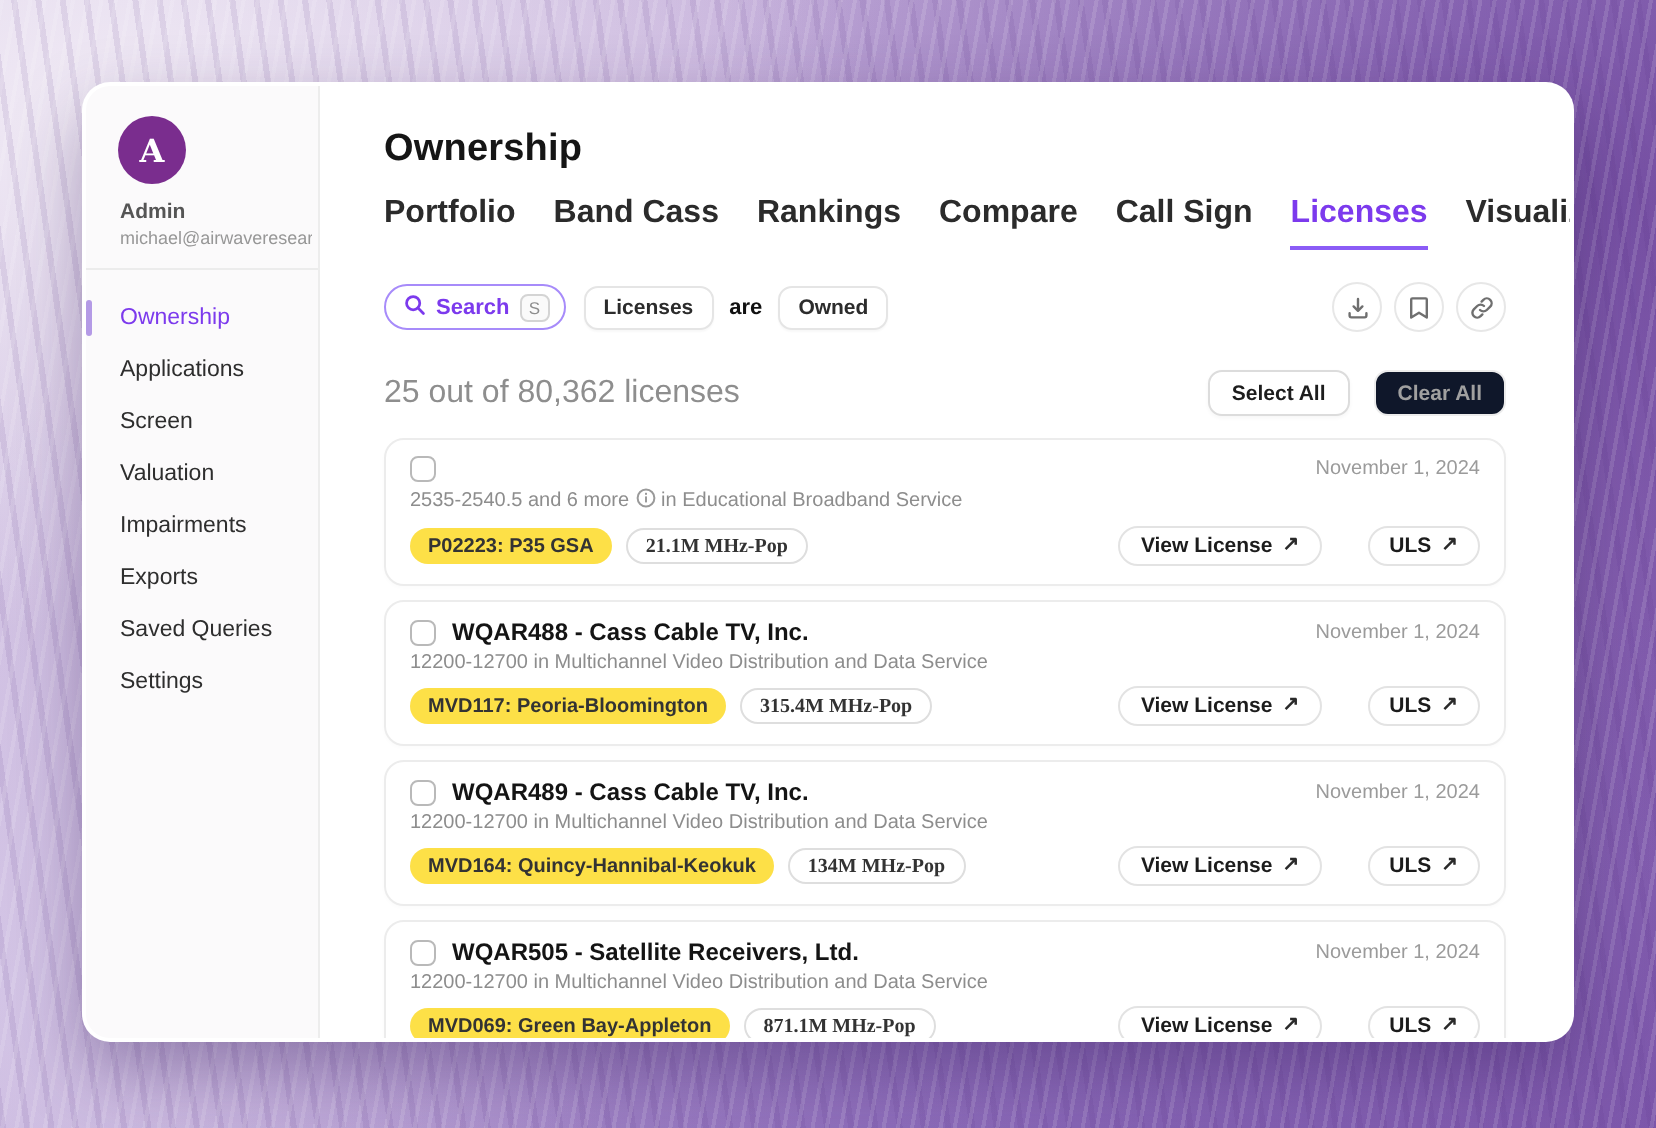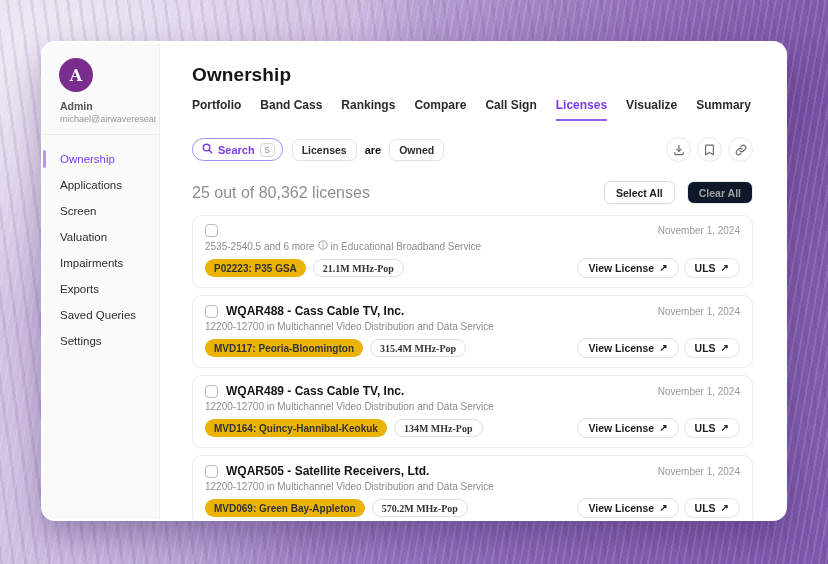--- a/index.html
+++ b/index.html
@@ -38,21 +38,21 @@
   .snav { margin-top:11px; }
   .nav-item { position:relative; padding:7px 4px 7px 17px; font-size:11.5px; color:#2e2e2e; cursor:pointer; }
   .nav-item.active { color:#7c3aed; font-weight:normal; }
   .nav-item.active::before { content:""; position:absolute; left:0; top:4px; bottom:4px; width:3px; background:#b49ae6; border-radius:2px; }
 
   
   .main { flex:1; padding:21px 32px 0 32px; position:relative; overflow:hidden; background:#fff; }
   .page-title { font-size:19px; font-weight:bold; color:#151515; letter-spacing:0.1px; }
 
   .tabs { display:flex; gap:19px; margin-top:12px; }
-  .tab { font-size:12px; font-weight:bold; color:#2b2b2b; padding-bottom:7px; border-bottom:2px solid transparent; cursor:pointer; white-space:nowrap; }
+  .tab { font-size:16px; font-weight:bold; color:#2b2b2b; padding-bottom:7px; border-bottom:2px solid transparent; cursor:pointer; white-space:nowrap; }
   .tab.active { color:#7c3aed; border-bottom-color:#8b5cf6; }
 
   .toolbar { margin-top:16px; display:flex; align-items:center; }
   .search-btn { display:flex; align-items:center; gap:5px; height:23px; padding:0 7px 0 9px;
     background:#fff; border:1.5px solid #a78bfa; border-radius:12px; cursor:pointer; }
   .search-btn .s-label { font-size:11px; font-weight:bold; color:#7c3aed; font-family:"Liberation Sans", sans-serif; }
   .kbd { display:inline-flex; align-items:center; justify-content:center; min-width:15px; height:14px;
     border:1px solid #d4d4d4; border-radius:4px; font-size:8.5px; color:#8d8d8d; background:#fafafa; padding:0 3px; }
   .fchip { display:inline-flex; align-items:center; height:22px; padding:0 9px; margin-left:9px;
     background:#fff; border:1px solid #e5e5e5; border-radius:7px; font-size:10.5px; font-weight:bold; color:#2c2c2c;
@@ -78,23 +78,23 @@
   .crow1 { display:flex; align-items:center; }
   .cb { width:13px; height:13px; border:1.5px solid #b9b9b9; border-radius:4px; background:#fff; flex:0 0 13px; cursor:pointer; }
   .ctitle { margin-left:8px; font-size:12px; color:#141414; white-space:nowrap; }
   .ctitle b { font-weight:bold; }
   .ctitle .mid { font-weight:normal; color:#222; }
   .cdate { margin-left:auto; font-size:10px; color:#9b9b9b; white-space:nowrap; }
   .crow2 { margin-top:3px; font-size:10px; color:#8d8d8d; display:flex; align-items:center; gap:3px; }
   .crow3 { margin-top:6px; display:flex; align-items:center; gap:7px; }
   .chip { display:inline-flex; align-items:center; height:18px; padding:0 9px; border-radius:9px;
     font-size:10px; font-weight:bold; color:#333; }
-  .chip.filled { background:#eab308; }
+  .chip.filled { background:#fde047; }
   .chip.outline { background:#fff; border:1px solid #dedede;font-family:Liberation Serif, serif; }
-  .cbtns { margin-left:auto; display:flex; gap:5px; }
+  .cbtns { margin-left:auto; display:flex; gap:23px; }
   .card-btn { display:inline-flex; align-items:center; gap:5px; height:20px; padding:0 10px;
     background:#fff; border:1px solid #e3e3e3; border-radius:11px; font-size:10.5px; font-weight:bold;
     color:#1c1c1c; cursor:pointer; font-family:"Liberation Sans", sans-serif; }
   .arr { font-size:10px; color:#2a2a2a; line-height:1; }
   .info-ic { flex:0 0 auto; }
 </style>
 </head>
 <body>
 
 <div class="stage">
@@ -272,21 +272,21 @@
           <div class="crow1">
             <span class="cb"></span>
             <span class="ctitle"><b>WQAR505 - Satellite Receivers, Ltd.</b></span>
             <span class="cdate">November 1, 2024</span>
           </div>
           <div class="crow2">
               <span>12200-12700 in Multichannel Video Distribution and Data Service</span>
             </div>
           <div class="crow3">
             <span class="chip filled">MVD069: Green Bay-Appleton</span>
-            <span class="chip outline">570.2M MHz-Pop</span>
+            <span class="chip outline">871.1M MHz-Pop</span>
             <div class="cbtns">
               <button class="card-btn">
                   <span>View License</span>
                   <span class="arr">↗</span>
                 </button>
               <button class="card-btn">
                   <span>ULS</span>
                   <span class="arr">↗</span>
                 </button>
             </div>

